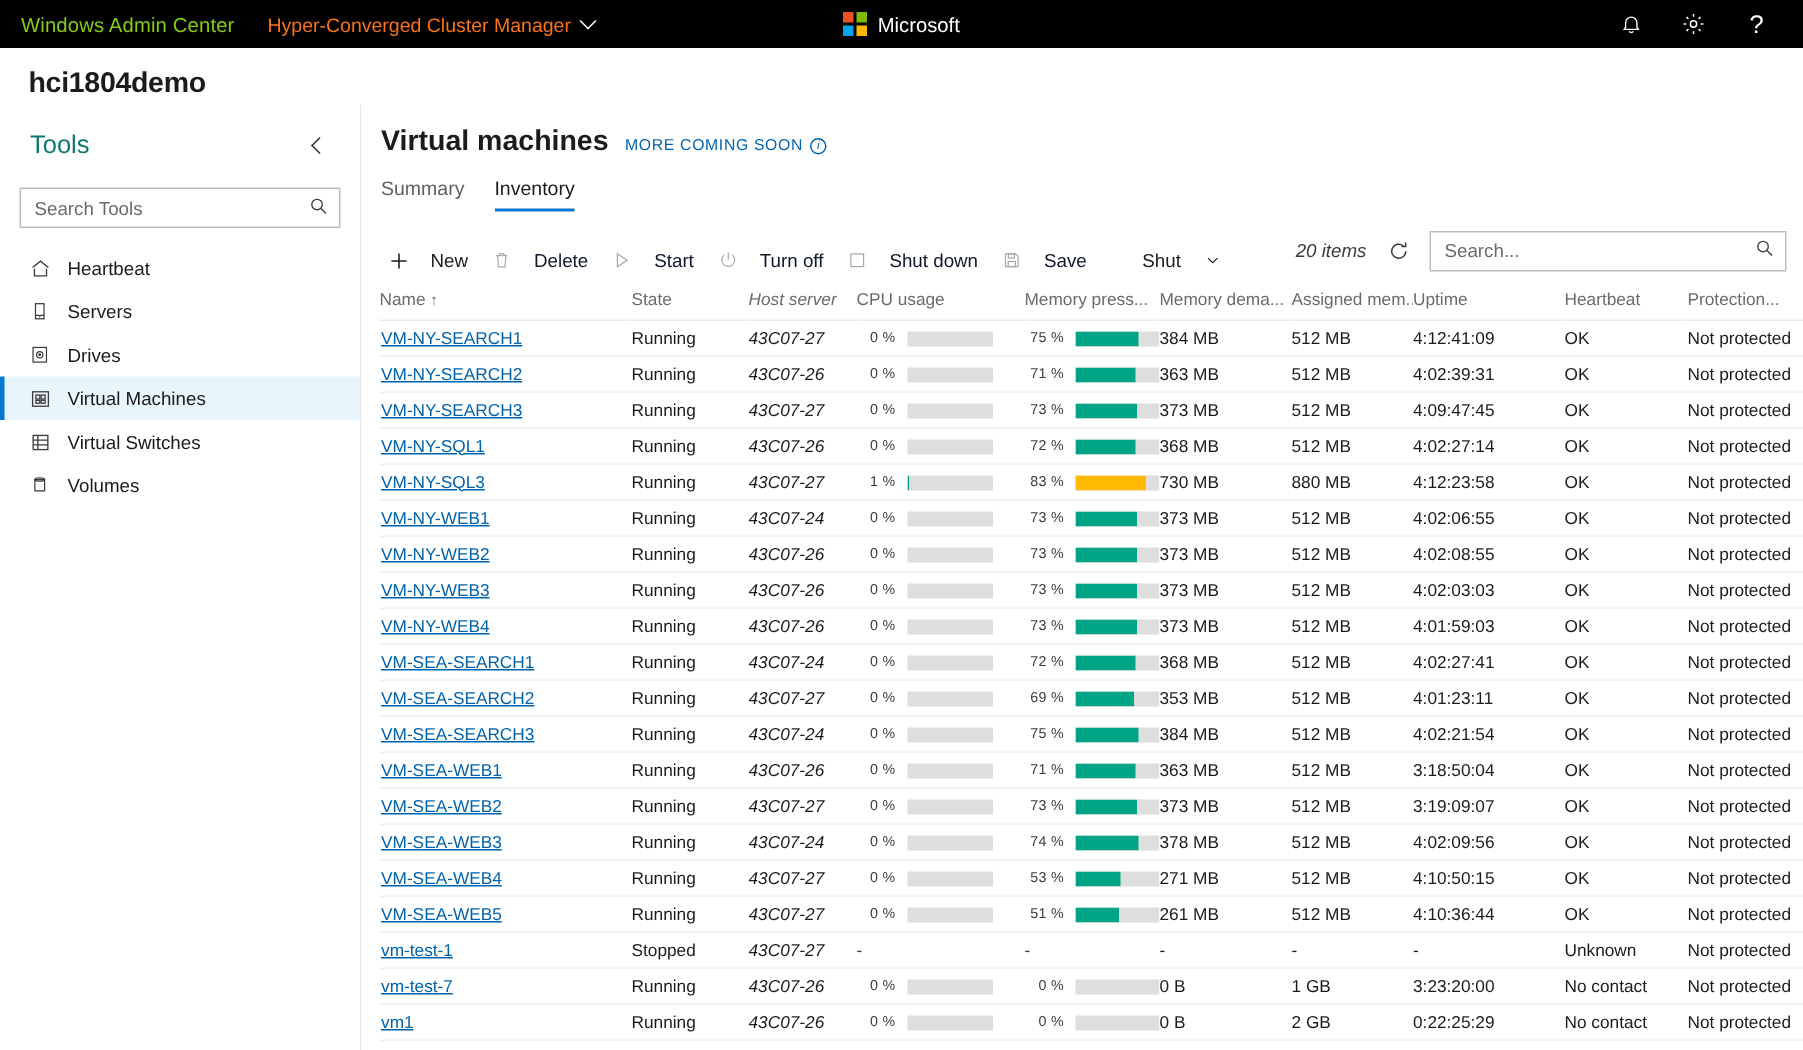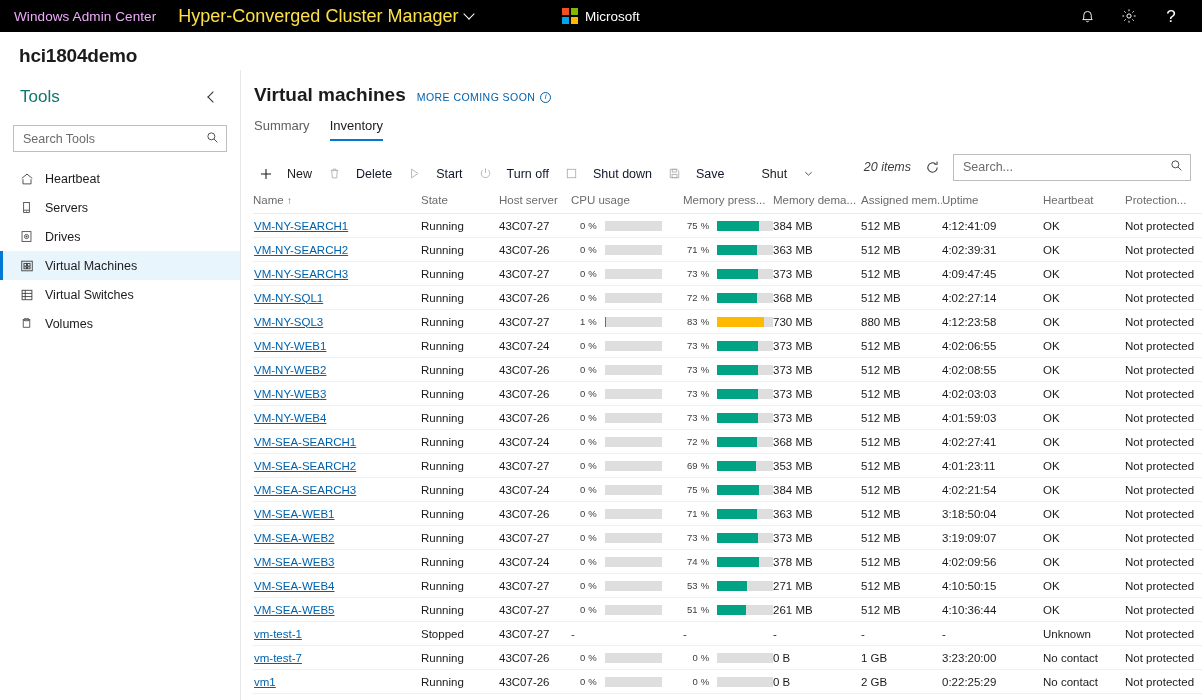--- a/index.html
+++ b/index.html
@@ -14,24 +14,24 @@
 
   
   #topbar {
     height: 32px; width: 100%;
     background: #000000;
     display: flex; align-items: center;
     position: relative;
   }
   .tb-left { display: flex; align-items: center; padding-left: 14px; gap: 22px; }
   .tb-title {
-    color: #f0abfc; font-size: 13.5px; letter-spacing: .1px;
+    color: #84cc16; font-size: 13.5px; letter-spacing: .1px;
   }
   .tb-app {
-    color: #fde047; font-size: 18px;
+    color: #f97316; font-size: 13px;
     display: flex; align-items: center; gap: 7px; cursor: pointer; justify-content: flex-end;
   }
   .chev-d { display:inline-block; width:9px; height:9px; position:relative; top:-2px;}
   .chev-d::before{
     content:""; position:absolute; left:0; top:0;
     width:7px; height:7px; border-right:1.3px solid #fff; border-bottom:1.3px solid #fff;
     transform: rotate(45deg);
   }
   .ms-brand {
     position: absolute; left: 0; right: 0; margin: 0 auto;
@@ -153,21 +153,21 @@
     padding: 4px 0 7px 0; border-bottom: 1px solid #ebebeb;
     white-space: nowrap; overflow: hidden;
   }
   table.vm td {
     font-size: 11.5px; color: #1b1b1b; height: 24px;
     border-bottom: 1px solid #f0f0f0; white-space: nowrap; overflow: hidden;
     vertical-align: middle;
   }
   .c-name   { width: 168px; padding-left: 1px; }
   .c-state  { width: 78px; }
-  .c-host   { width: 72px; }
+  .c-host   { width: 72px; font-style: italic; }
   .c-cpu    { width: 112px; }
   .c-mp     { width: 90px; }
   .c-md     { width: 88px; }
   .c-am     { width: 81px; }
   .c-up     { width: 101px; }
   .c-hb     { width: 82px; }
   .c-prot   { width: 77px; }
 
   .vmlink { color: #0062ad; text-decoration: underline; cursor: pointer; font-size: 11.5px; }
   .sort-arrow { font-size: 10px; color: #6b6b6b; }

